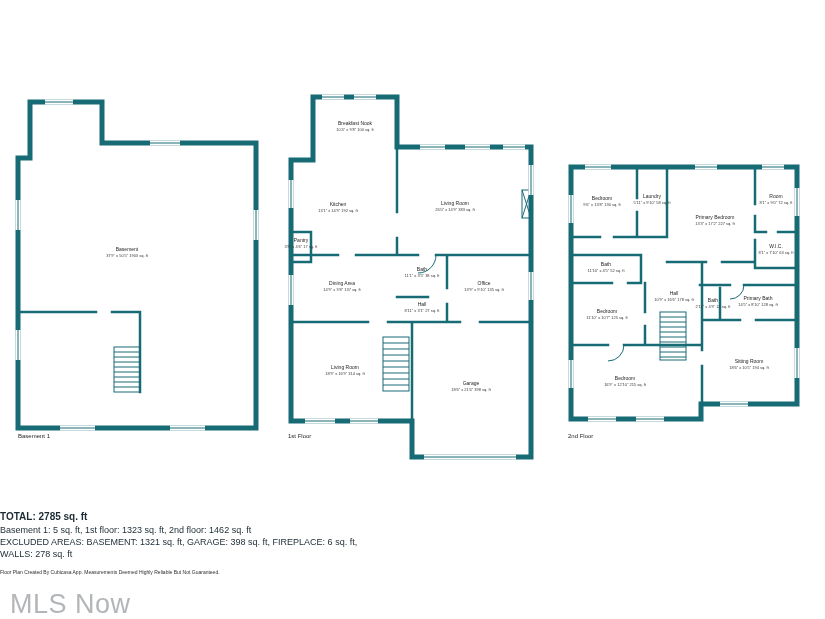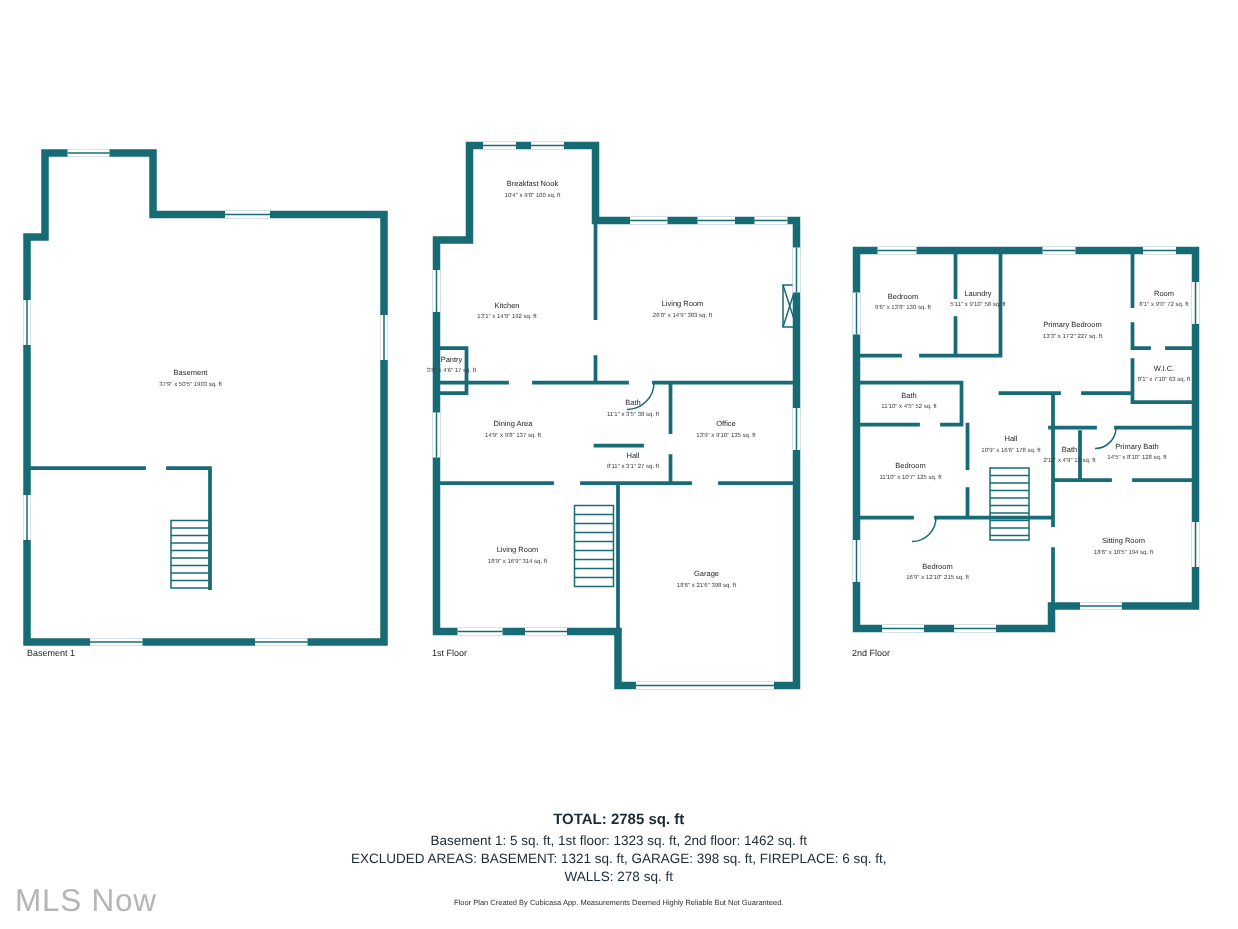--- a/index.html
+++ b/index.html
@@ -8,25 +8,25 @@
   svg.plan{position:absolute;left:0;top:0;}
   .wall{stroke:var(--color-wall,#176b74);fill:none;stroke-linecap:square;}
   .outer{stroke-width:5;}
   .inner{stroke-width:2.5;}
   .thin{stroke:var(--color-wall,#176b74);stroke-width:1;fill:none;}
   .room-label{position:absolute;transform:translate(-50%,-50%);text-align:center;
               white-space:nowrap;color:#1f1f1f;line-height:1.3;pointer-events:none;}
   .room-name{font-size:5px;}
   .room-dims{font-size:4px;color:#3c3c3c;}
   .floor-caption{position:absolute;font-size:6px;color:#1f1f1f;}
-  .summary{position:absolute;left:0;right:0;top:541px;text-align:center;color:#1c2b33;}
+  .summary{position:absolute;left:0;right:0;top:511px;color:#1c2b33;}
   .summary .total{font-size:10px;font-weight:bold;margin:0 0 2px 0;}
   .summary .line{font-size:9px;line-height:12px;}
   .summary .disclaimer{font-size:5px;color:#2e2e2e;margin-top:9px;}
-  .watermark{position:absolute;left:10px;top:589px;font-size:21px;color:var(--color-watermark,#b3b6b9);
+  .watermark{position:absolute;left:10px;top:589px;font-size:27px;color:var(--color-watermark,#b3b6b9);
              letter-spacing:0.5px;}
 </style>
 </head>
 <body>
 
 <div class="page">
 
   <svg class="plan" width="825" height="619" viewBox="0 0 825 619">
 
     <g>

